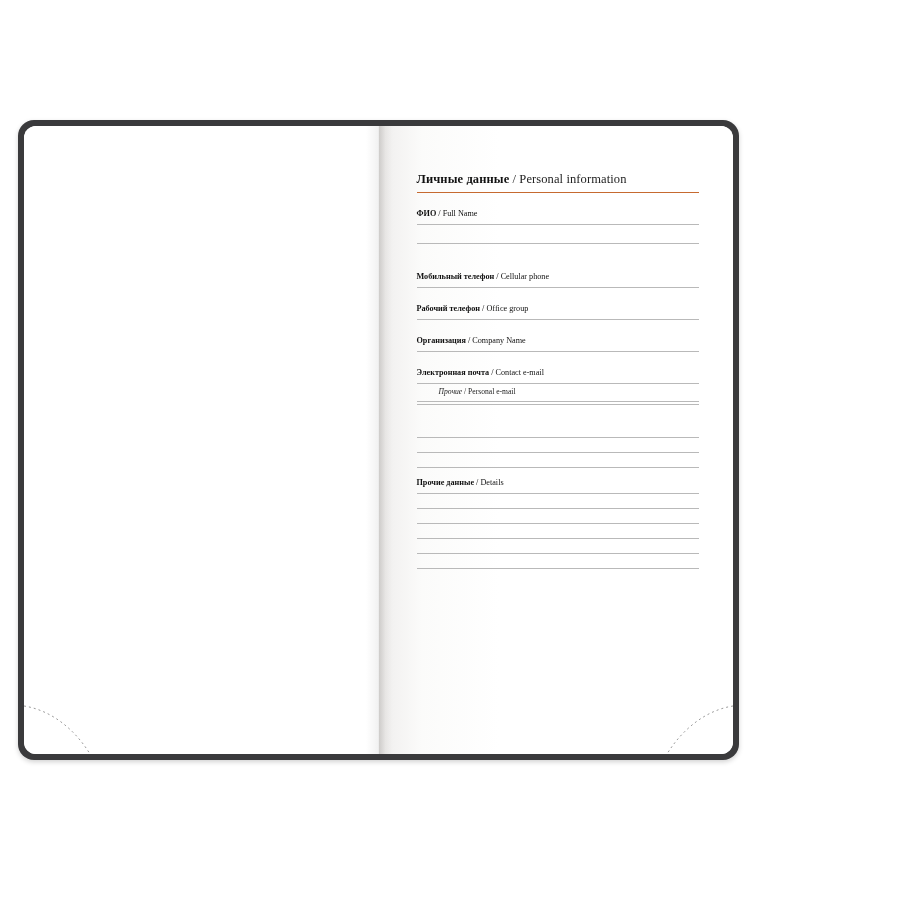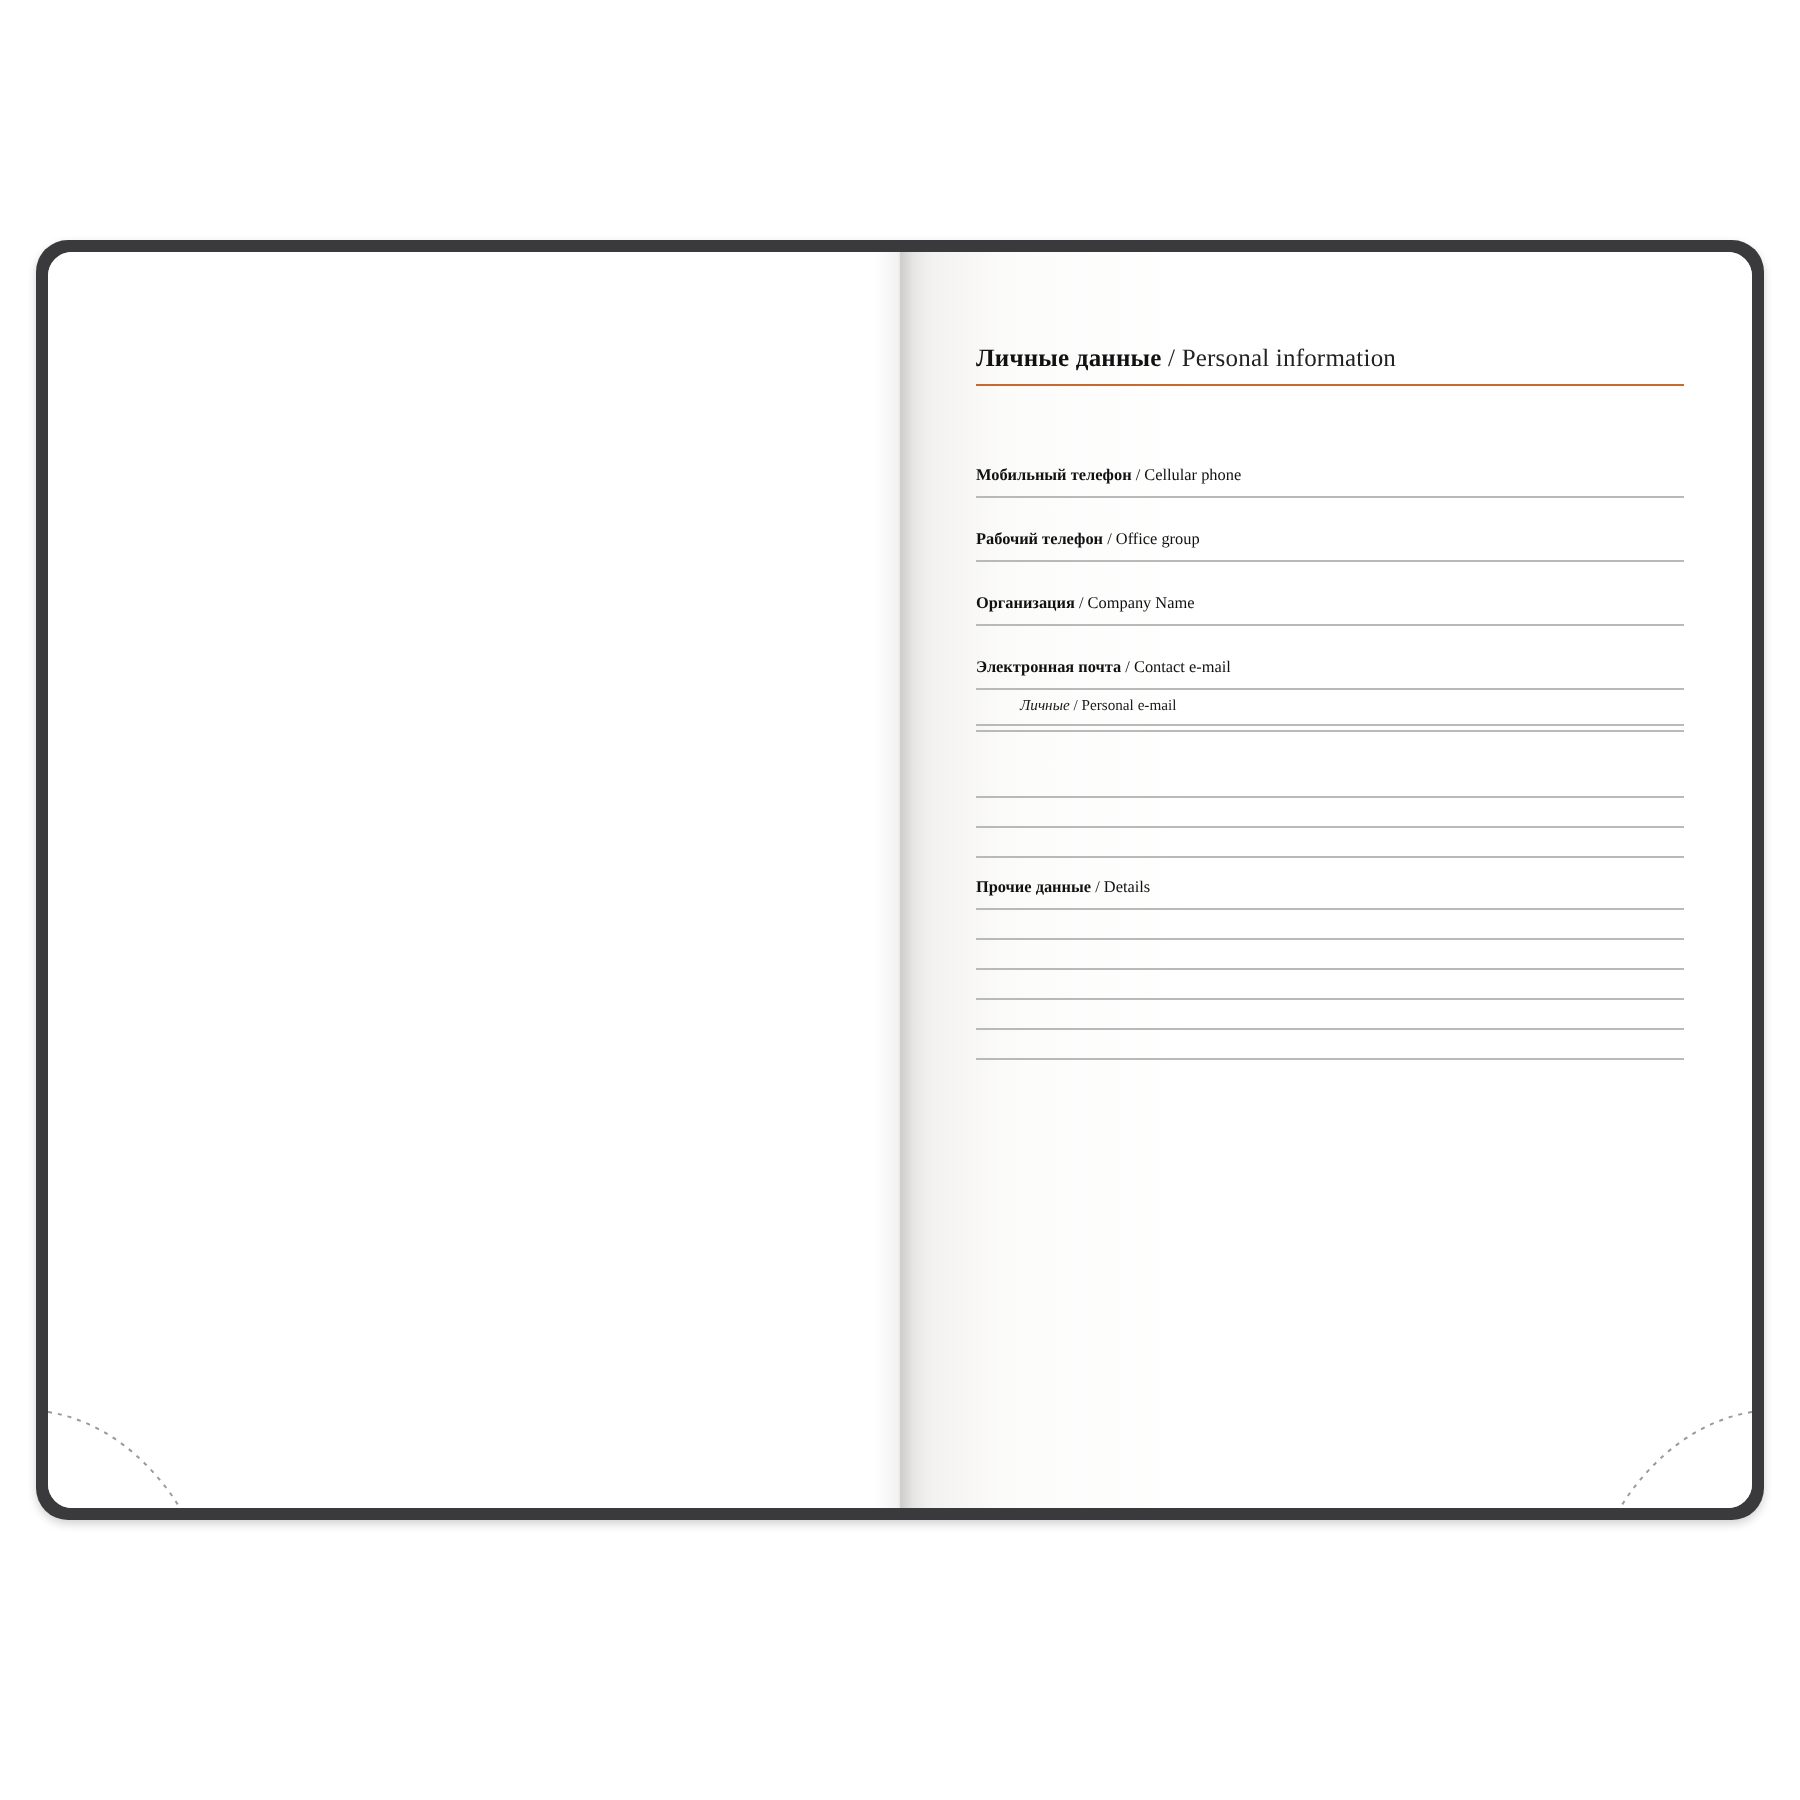--- a/index.html
+++ b/index.html
@@ -19,21 +19,21 @@
     width: 900px;
     height: 900px;
     background: #ffffff;
   }
 
   
   .notebook {
     position: absolute;
     left: 18px;
     top: 120px;
-    width: 864px;
+    width: 721px;
     height: 640px;
     border-radius: 16px;
     background: #3a3a3c;
     box-shadow: 0 2px 5px rgba(0,0,0,0.18);
   }
 
   
   .pages {
     position: absolute;
     left: 6px;
@@ -160,20 +160,27 @@
 
       <div class="page-right">
 
         <div class="sheet">
 
           <div class="doc-title">
             <span class="ru">Личные данные</span><span class="sep"> / </span><span class="en">Personal information</span>
           </div>
 
           <div class="gap-m"></div>
+          <div class="field">
+            <div class="field-label">
+              <span class="ru">ФИО</span><span> / </span><span class="en">Full Name</span>
+            </div>
+            <div class="rule sp-2"></div>
+            <div class="rule sp-18"></div>
+          </div>
 
           <div class="gap-m"></div>
 
           <div class="gap-m"></div>
           <div class="field">
             <div class="field-label">
               <span class="ru">Мобильный телефон</span><span> / </span><span class="en">Cellular phone</span>
             </div>
             <div class="rule sp-2"></div>
           </div>
@@ -195,21 +202,21 @@
           </div>
 
           <div class="gap-m"></div>
           <div class="field">
             <div class="field-label">
               <span class="ru">Электронная почта</span><span> / </span><span class="en">Contact e-mail</span>
             </div>
             <div class="rule sp-2"></div>
 
             <div class="sub-label">
-              <span class="ru">Личные</span><span> / </span><span class="en">Personal e-mail</span>
+              <span class="ru">Прочие</span><span> / </span><span class="en">Personal e-mail</span>
             </div>
             <div class="rule sp-2"></div>
 
             <div class="rule sp-2"></div>
           </div>
 
           <div class="gap-l"></div>
 
           <div class="gap-m"></div>
           <div class="field">

